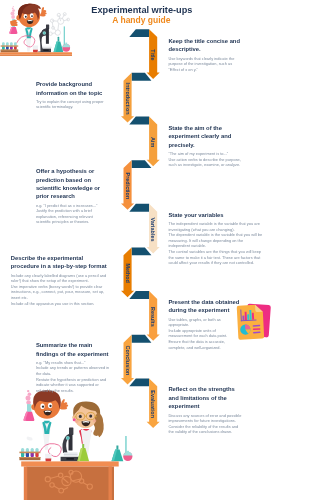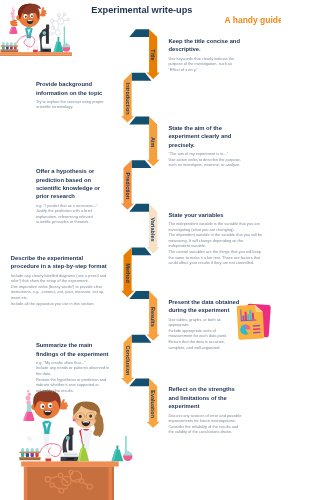--- a/index.html
+++ b/index.html
@@ -4,21 +4,21 @@
 <style>
   html,body{margin:0;padding:0;}
   body{width:281px;height:500px;overflow:hidden;background:#ffffff;
        font-family:"Liberation Sans",sans-serif;position:relative;
        -webkit-font-smoothing:antialiased;}
   .page{position:absolute;left:0;top:1px;width:281px;height:500px;overflow:hidden;}
 
   
   #hdr-title{position:absolute;left:0;top:4.3px;width:283.8px;text-align:center;
     font-size:9.2px;font-weight:bold;color:#1F3352;letter-spacing:0;}
-  #hdr-sub{position:absolute;left:0;top:13.6px;width:282.8px;text-align:right;
+  #hdr-sub{position:absolute;left:0;top:13.6px;width:282.8px;text-align:center;
     font-size:8.5px;font-weight:bold;color:#F08A1E;letter-spacing:0;}
 
   
   #flow{position:absolute;left:0;top:0;width:281px;height:500px;}
   #scene-top{position:absolute;left:0px;top:0px;width:95px;height:58px;}
   #scene-bottom{position:absolute;left:19px;top:385px;width:130px;height:115px;}
   #results-icon{position:absolute;left:236px;top:300px;width:40px;height:42px;}
   .rib-label{font-family:"Liberation Sans",sans-serif;font-size:5.45px;
     font-weight:bold;fill:#1B3B6F;letter-spacing:0.02px;}
 

